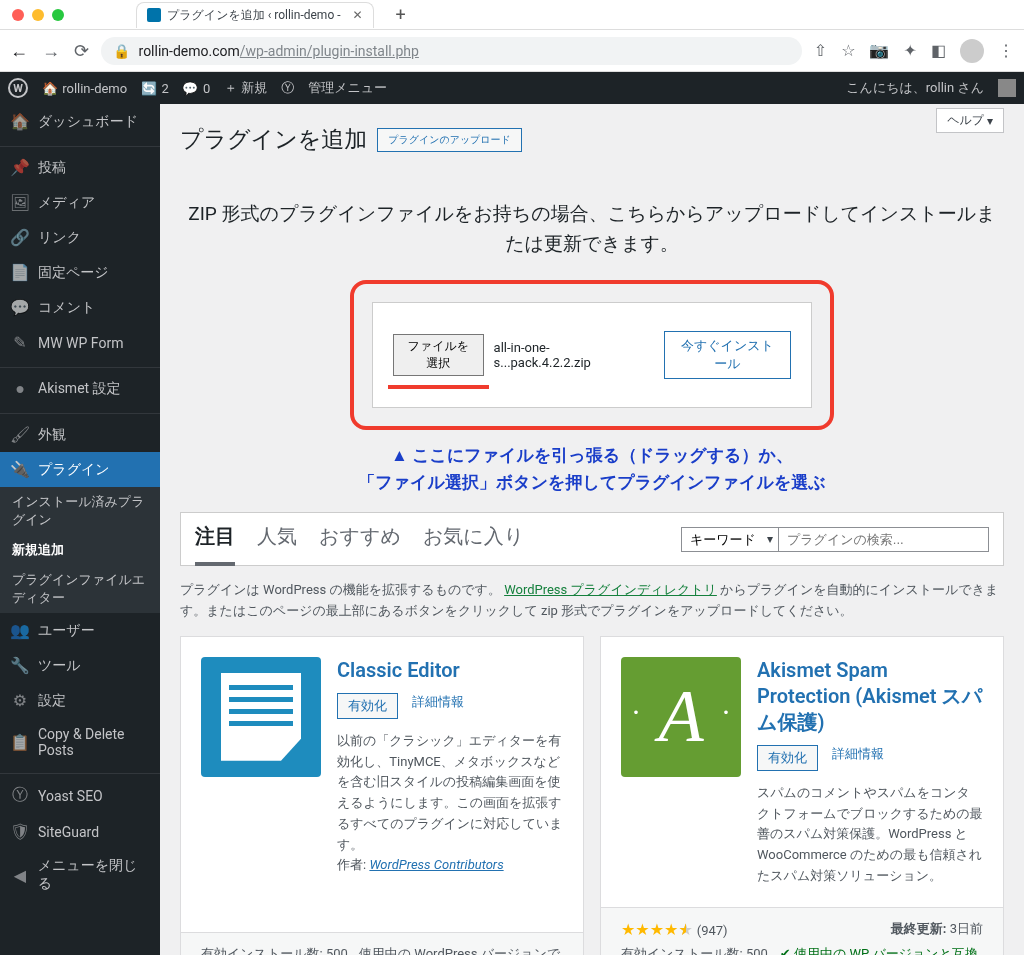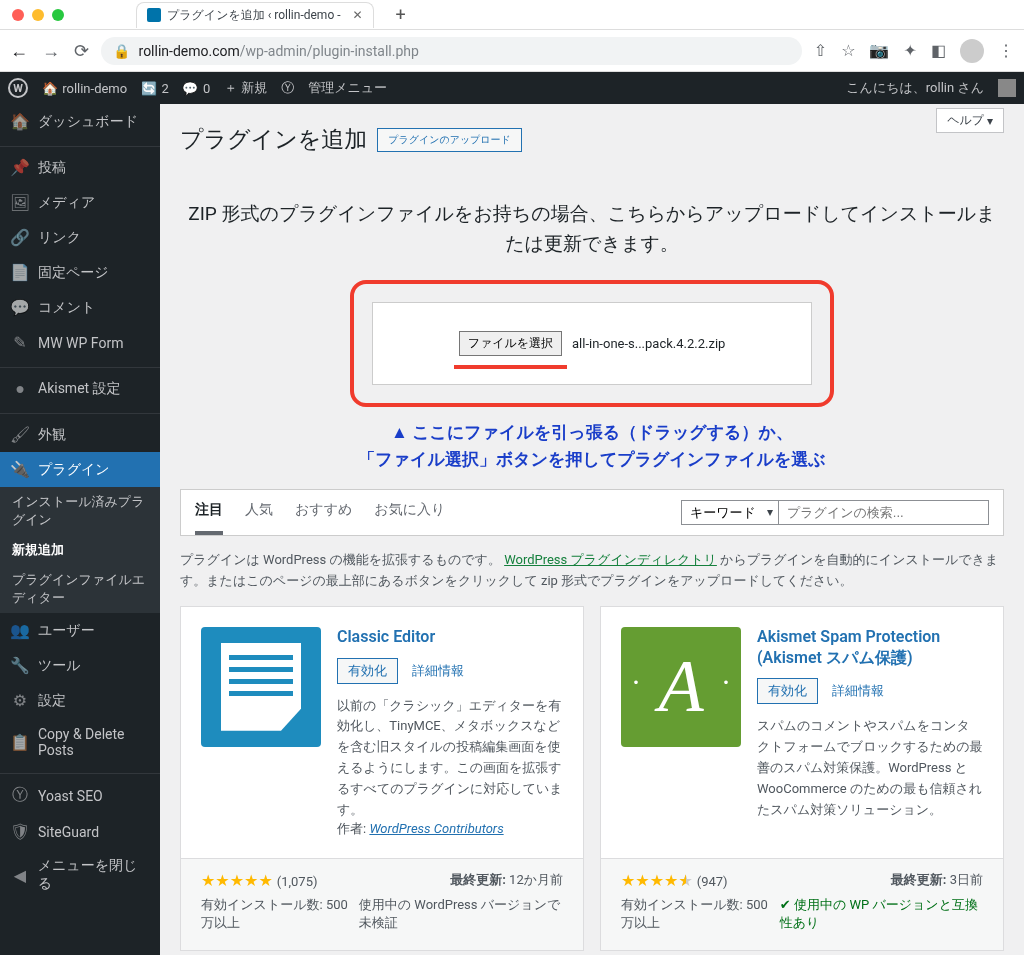--- a/index.html
+++ b/index.html
@@ -17,21 +17,21 @@
 .tab-close { color: #666; margin-left: 6px; }
 .new-tab { margin-left: 10px; color: #555; font-size: 18px; }
 
 
 .browser-toolbar { height: 42px; background: #fff; display: flex; align-items: center; padding: 0 10px; gap: 12px; border-bottom: 1px solid #ddd; }
 .nav-arrows { display: flex; gap: 14px; color: #5f6368; font-size: 18px; }
 .nav-arrows span:first-child { color: #202124; }
 .url-bar { flex: 1; height: 28px; background: #f1f3f4; border-radius: 14px; display: flex; align-items: center; padding: 0 12px; gap: 8px; font-size: 14px; color: #202124; }
 .lock-icon { color: #5f6368; }
 .url-host { color: #202124; }
-.url-path { color: #80868b; }
+.url-path { color: #80868b; text-decoration: underline; }
 .toolbar-right { display: flex; gap: 14px; color: #5f6368; font-size: 16px; align-items: center; }
 .avatar { width: 24px; height: 24px; border-radius: 50%; background: #ccc; }
 
 
 .wp-admin-bar { height: 32px; background: #1d2327; color: #c3c4c7; display: flex; align-items: center; font-size: 13px; padding: 0 8px; justify-content: space-between; }
 .ab-left, .ab-right { display: flex; align-items: center; gap: 14px; }
 .ab-item { display: flex; align-items: center; gap: 4px; }
 .ab-logo { width: 20px; height: 20px; border: 2px solid #c3c4c7; border-radius: 50%; display: flex; align-items: center; justify-content: center; font-size: 11px; font-weight: bold; }
 .ab-avatar { width: 18px; height: 18px; background: #888; }
 
@@ -62,21 +62,21 @@
 .upload-form { border: 1px solid #ccc; background: #fff; padding: 28px 20px; display: flex; align-items: center; justify-content: center; gap: 10px; }
 .choose-file { background: #efefef; border: 1px solid #767676; padding: 3px 8px; font-size: 12px; cursor: pointer; position: relative; }
 .choose-file::after { content: ''; position: absolute; left: -6px; right: -6px; bottom: -14px; height: 4px; background: #f03b2d; }
 .filename { font-size: 13px; color: #1d2327; }
 .install-now { border: 1px solid #2271b1; color: #2271b1; background: #fff; padding: 5px 12px; font-size: 13px; cursor: pointer; margin-left: 30px; }
 
 .annotation { text-align: center; color: #1a3ec9; font-size: 17px; font-weight: 700; line-height: 1.6; margin-bottom: 16px; }
 
 .filter-bar { background: #fff; border: 1px solid #ccc; padding: 10px 14px 0; display: flex; align-items: center; justify-content: space-between; }
 .filter-tabs { display: flex; gap: 22px; }
-.filter-tab { padding-bottom: 12px; color: #646970; font-size: 14px; cursor: pointer; }
+.filter-tab { padding-bottom: 12px; color: #646970; font-size: 20px; cursor: pointer; }
 .filter-tab.active { color: #1d2327; border-bottom: 4px solid #646970; font-weight: 600; margin-bottom: -1px; }
 .search-area { display: flex; gap: 0; margin-bottom: 10px; }
 .search-select { border: 1px solid #8c8f94; padding: 4px 22px 4px 8px; background: #fff; font-size: 13px; appearance: none; position: relative; }
 .select-wrap { position: relative; }
 .select-wrap::after { content: '▾'; position: absolute; right: 6px; top: 5px; pointer-events: none; font-size: 12px; }
 .search-input { border: 1px solid #8c8f94; border-left: none; padding: 4px 8px; width: 210px; font-size: 13px; }
 
 .helptext { font-size: 13px; color: #50575e; line-height: 1.6; margin: 14px 0; }
 .helptext a { color: #15803d; text-decoration: underline; }
 
@@ -84,22 +84,22 @@
 .plugin-card { flex: 1; border: 1px solid #dcdcde; background: #fff; display: flex; flex-direction: column; }
 .plugin-top { padding: 20px; display: flex; gap: 16px; flex: 1; }
 .plugin-icon { width: 120px; height: 120px; flex-shrink: 0; border-radius: 4px; display: flex; align-items: center; justify-content: center; }
 .plugin-icon-doc { background: #1e8cbe; position: relative; overflow: hidden; }
 .plugin-icon-doc::before { content: ''; position: absolute; inset: 16px 20px; background: #fff; clip-path: polygon(0 0, 100% 0, 100% 75%, 75% 100%, 0 100%); }
 .plugin-icon-doc::after { content: ''; position: absolute; top: 28px; left: 28px; right: 28px; height: 5px; background: #1e8cbe; box-shadow: 0 12px 0 #1e8cbe, 0 24px 0 #1e8cbe, 0 36px 0 #1e8cbe; }
 .plugin-icon-a { background: #659d32; color: #fff; font-family: Georgia, serif; font-size: 74px; font-style: italic; position: relative; }
 .dots::before, .dots::after { content: '·'; position: absolute; font-size: 30px; font-style: normal; }
 .dots::before { left: 10px; top: 38px; } .dots::after { right: 10px; top: 38px; }
 .plugin-info { flex: 1; }
-.plugin-name { color: #2271b1; font-size: 16px; font-weight: 600; margin-bottom: 10px; line-height: 1.3; }
-.plugin-actions { display: flex; gap: 14px; align-items: center; margin-bottom: 12px; }
+.plugin-name { color: #2271b1; font-size: 20px; font-weight: 600; margin-bottom: 10px; line-height: 1.3; }
+.plugin-actions { display: flex; gap: 14px; margin-bottom: 12px; }
 .activate-btn { border: 1px solid #2271b1; color: #2271b1; background: #f6f7f7; padding: 3px 10px; font-size: 13px; }
 .details-link { color: #2271b1; font-size: 13px; text-decoration: none; }
 .plugin-desc { font-size: 13px; color: #50575e; line-height: 1.6; }
 .plugin-author { font-size: 13px; color: #50575e; }
 .plugin-author a { color: #2271b1; font-style: italic; }
 .plugin-bottom { background: #f6f7f7; border-top: 1px solid #dcdcde; padding: 12px 20px; font-size: 13px; color: #50575e; }
 .pb-row { display: flex; justify-content: space-between; margin-bottom: 6px; }
 .stars { color: #ffb900; font-size: 16px; letter-spacing: 0; }
 .stars .half { position: relative; display: inline-block; color: #ccc; }
 .stars .half::before { content: '★'; position: absolute; left: 0; width: 50%; overflow: hidden; color: #ffb900; }
@@ -253,20 +253,21 @@
       <h1>プラグインを追加</h1>
       <button class="upload-toggle">プラグインのアップロード</button>
     </div>
 
     <div class="upload-msg">ZIP 形式のプラグインファイルをお持ちの場合、こちらからアップロードしてインストールまたは更新できます。</div>
 
     <div class="upload-box-wrap">
       <div class="upload-form">
         <button class="choose-file">ファイルを選択</button>
         <span class="filename">all-in-one-s...pack.4.2.2.zip</span>
+        <button class="install-now">今すぐインストール</button>
       </div>
     </div>
 
     <div class="annotation">
       <div>▲ ここにファイルを引っ張る（ドラッグする）か、</div>
       <div>「ファイル選択」ボタンを押してプラグインファイルを選ぶ</div>
     </div>
 
     <div class="filter-bar">
       <div class="filter-tabs">
@@ -295,24 +296,20 @@
             <div class="plugin-name">Classic Editor</div>
             <div class="plugin-actions">
               <button class="activate-btn">有効化</button>
               <a href="#" class="details-link">詳細情報</a>
             </div>
             <div class="plugin-desc">以前の「クラシック」エディターを有効化し、TinyMCE、メタボックスなどを含む旧スタイルの投稿編集画面を使えるようにします。この画面を拡張するすべてのプラグインに対応しています。</div>
             <div class="plugin-author"><span>作者: </span><a href="#">WordPress Contributors</a></div>
           </div>
         </div>
         <div class="plugin-bottom">
-          <div class="pb-row">
-            <span><span class="stars">★★★★★</span><span class="rating-count">(1,075)</span></span>
-            <span><strong>最終更新:</strong> <span>12か月前</span></span>
-          </div>
           <div class="pb-row">
             <span><span>有効インストール数:</span> <span>500万以上</span></span>
             <span>使用中の WordPress バージョンで未検証</span>
           </div>
         </div>
       </div>
 
       <div class="plugin-card">
         <div class="plugin-top">
           <div class="plugin-icon plugin-icon-a">

